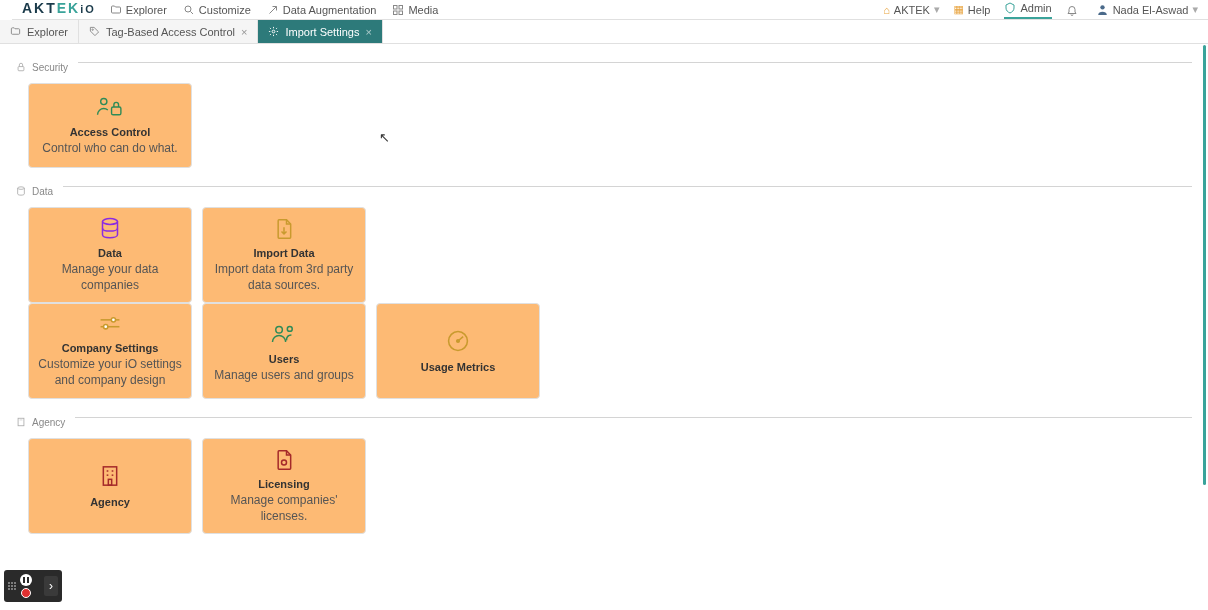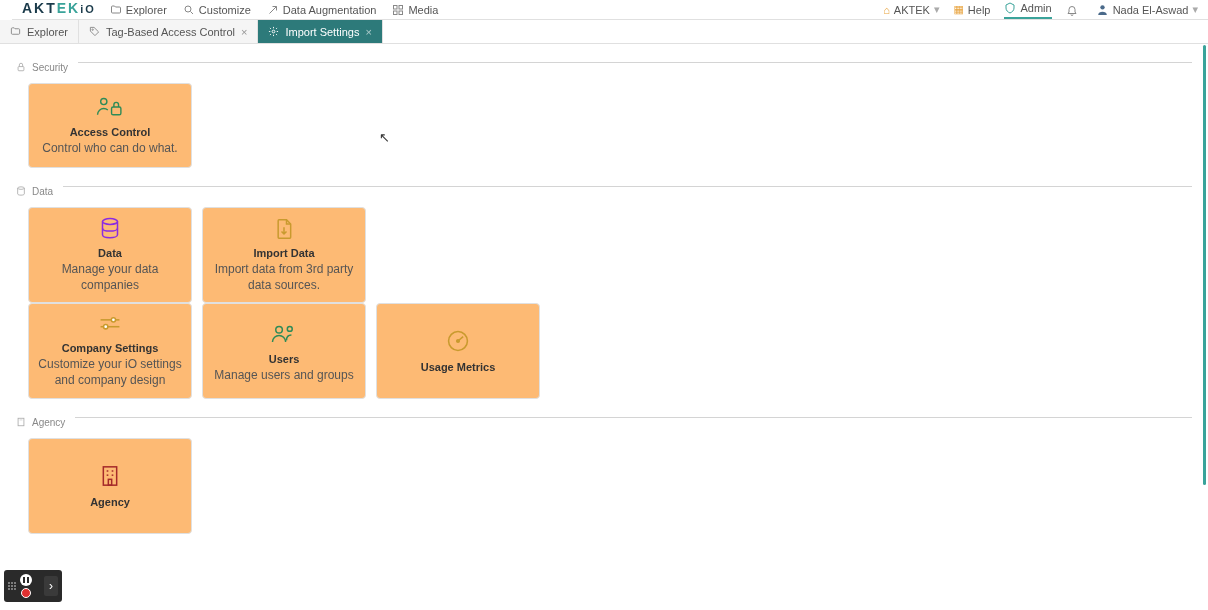--- a/index.html
+++ b/index.html
@@ -270,20 +270,31 @@
             <rect x="4" y="3" width="16" height="22"></rect>
             <line x1="8" y1="8" x2="10" y2="8"></line>
             <line x1="14" y1="8" x2="16" y2="8"></line>
             <line x1="8" y1="13" x2="10" y2="13"></line>
             <line x1="14" y1="13" x2="16" y2="13"></line>
             <rect x="10" y="18" width="4" height="7"></rect>
           </svg>
       </div>
       <div class="title">Agency</div>
     </div>
+    <div class="card tall">
+      <div class="icon">
+        <svg width="20" height="24" viewBox="0 0 24 28" fill="none" stroke="#a52a2a" stroke-width="1.8">
+            <path d="M6 3h9l5 5v16a1 1 0 01-1 1H6a1 1 0 01-1-1V4a1 1 0 011-1z"></path>
+            <path d="M15 3v5h5"></path>
+            <circle cx="12" cy="17" r="3"></circle>
+          </svg>
+      </div>
+      <div class="title">Licensing</div>
+      <div class="desc">Manage companies' licenses.</div>
+    </div>
   </div>
 
 </div>
 
 <div class="scroll-indicator"></div>
 
 <div class="cursor">↖</div>
 
 <div class="recorder">
   <div class="rec-dots">

